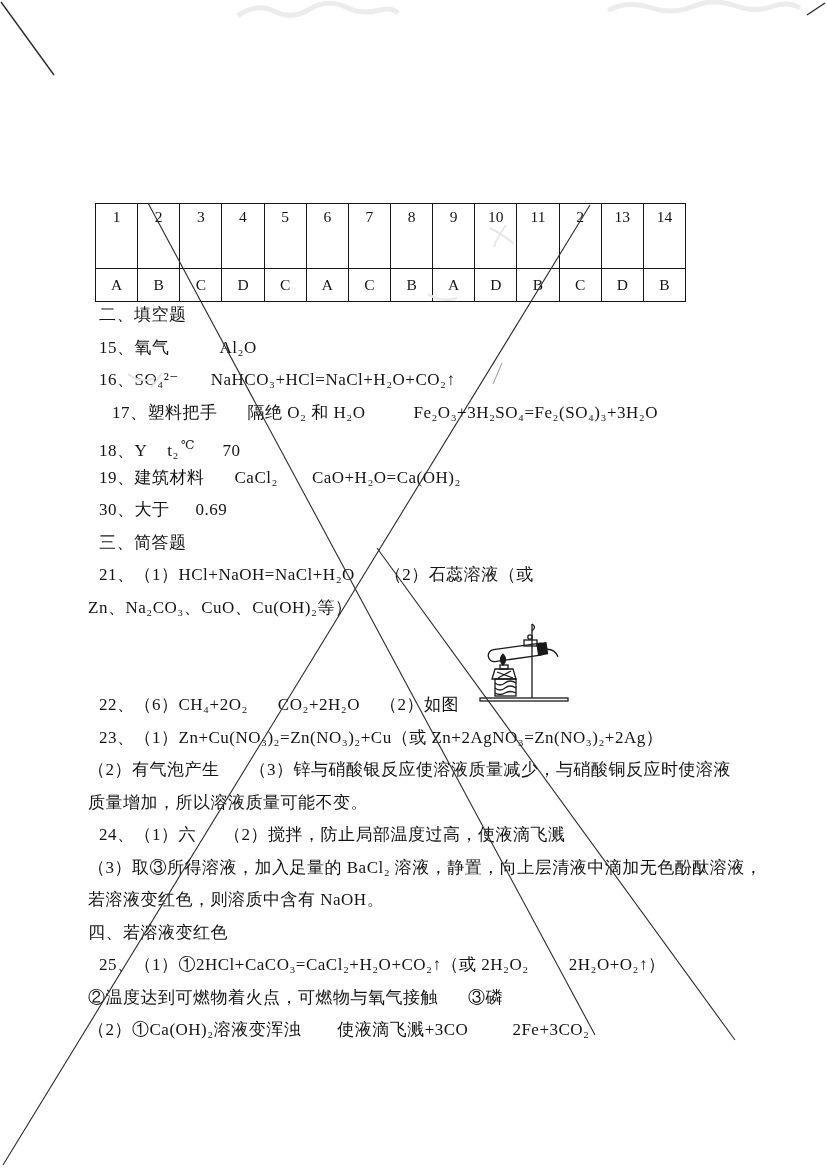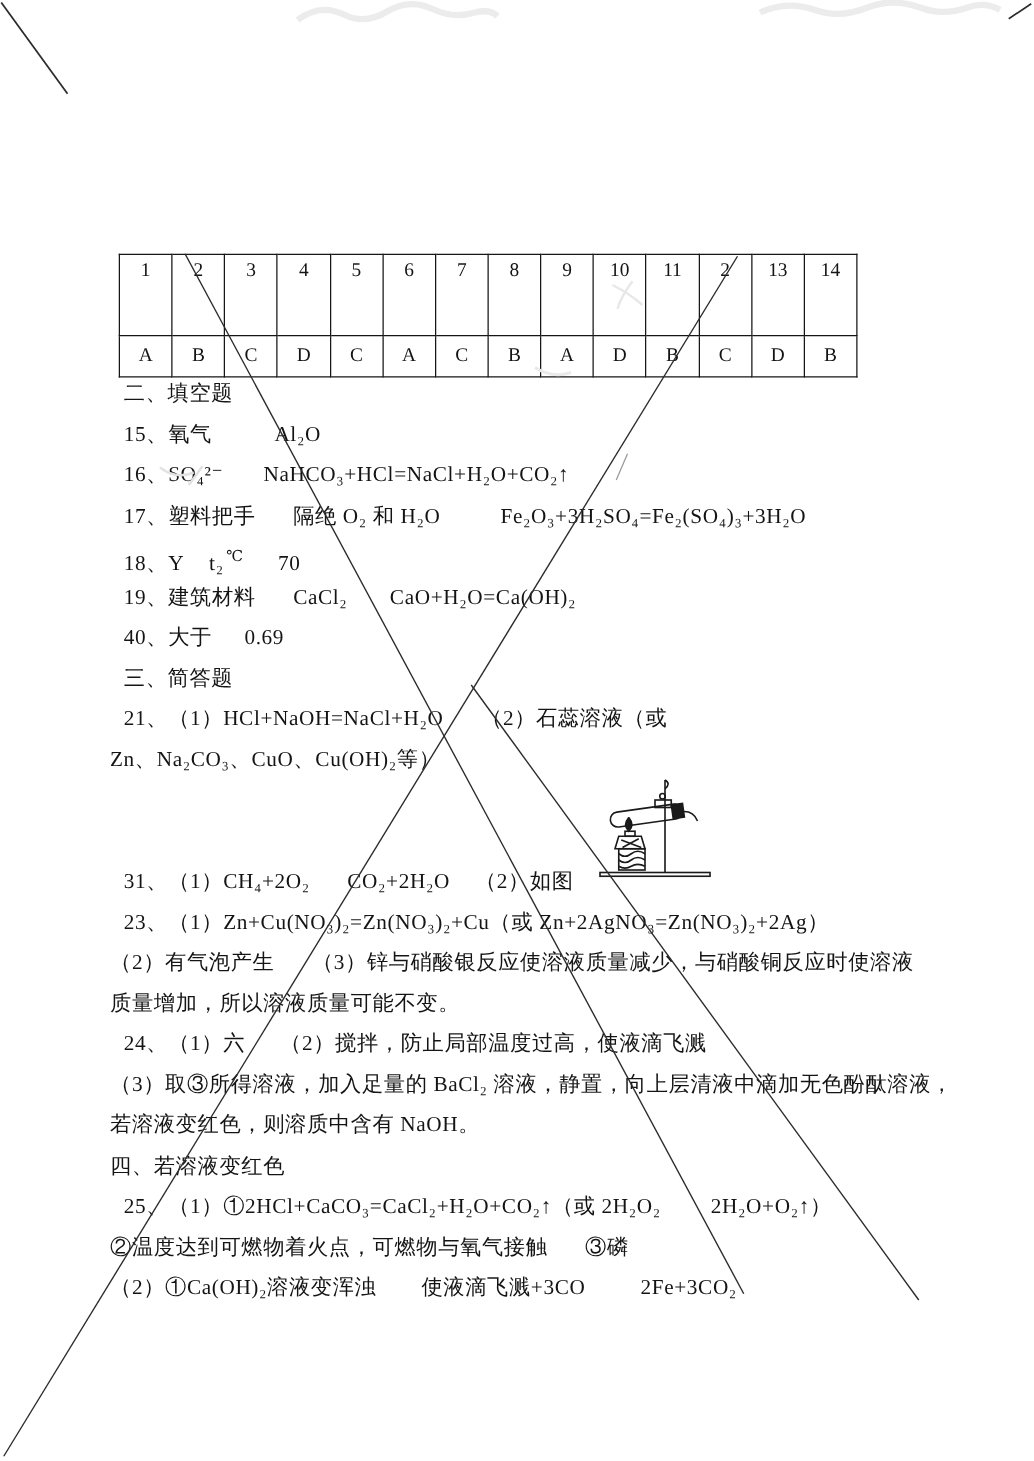--- a/index.html
+++ b/index.html
@@ -66,28 +66,28 @@
           <td>D</td>
           <td>B</td>
         </tr>
     </tbody>
   </table>
 
   <div class="lines">
       <div class="line " style="top: 303px;"><span class="seg" style="margin-left: 0px;">二、填空题</span></div>
       <div class="line " style="top: 335.5px;"><span class="seg" style="margin-left: 0px;">15、氧气</span><span class="seg" style="margin-left: 50px;">Al₂O</span></div>
       <div class="line " style="top: 368px;"><span class="seg" style="margin-left: 0px;">16、SO₄²⁻</span><span class="seg" style="margin-left: 32px;">NaHCO₃+HCl=NaCl+H₂O+CO₂↑</span></div>
-      <div class="line " style="top: 400.5px;"><span class="seg" style="margin-left: 0px;">17、塑料把手</span><span class="seg" style="margin-left: 30px;">隔绝 O₂ 和 H₂O</span><span class="seg" style="margin-left: 48px;">Fe₂O₃+3H₂SO₄=Fe₂(SO₄)₃+3H₂O</span></div>
+      <div class="line " style="top: 400.5px;"><span class="seg" style="margin-left: 13px;">17、塑料把手</span><span class="seg" style="margin-left: 30px;">隔绝 O₂ 和 H₂O</span><span class="seg" style="margin-left: 48px;">Fe₂O₃+3H₂SO₄=Fe₂(SO₄)₃+3H₂O</span></div>
       <div class="line " style="top: 433px;"><span class="seg" style="margin-left: 0px;">18、Y</span><span class="seg" style="margin-left: 20px; font-family: Liberation Serif, serif;">t₂</span><span class="seg sup" style="margin-left: 2px;">℃</span><span class="seg" style="margin-left: 28px;">70</span></div>
       <div class="line " style="top: 465.5px;"><span class="seg" style="margin-left: 0px;">19、建筑材料</span><span class="seg" style="margin-left: 30px;">CaCl₂</span><span class="seg" style="margin-left: 34px;">CaO+H₂O=Ca(OH)₂</span></div>
-      <div class="line " style="top: 498px;"><span class="seg" style="margin-left: 0px;">40、大于</span><span class="seg" style="margin-left: 26px;">0.69</span></div>
+      <div class="line " style="top: 498px;"><span class="seg" style="margin-left: 0px;">30、大于</span><span class="seg" style="margin-left: 26px;">0.69</span></div>
       <div class="line " style="top: 530.5px;"><span class="seg" style="margin-left: 0px; text-align: center;">三、简答题</span></div>
       <div class="line " style="top: 563px;"><span class="seg" style="margin-left: 0px;">21、（1）HCl+NaOH=NaCl+H₂O</span><span class="seg" style="margin-left: 30px;">（2）石蕊溶液（或</span></div>
       <div class="line cont" style="top: 595.5px;"><span class="seg" style="margin-left: 0px;">Zn、Na₂CO₃、CuO、Cu(OH)₂等）</span></div>
-      <div class="line " style="top: 693px;"><span class="seg" style="margin-left: 0px;">31、（1）CH₄+2O₂</span><span class="seg" style="margin-left: 30px;">CO₂+2H₂O</span><span class="seg" style="margin-left: 20px;">（2）如图</span></div>
+      <div class="line " style="top: 693px;"><span class="seg" style="margin-left: 0px;">22、（6）CH₄+2O₂</span><span class="seg" style="margin-left: 30px;">CO₂+2H₂O</span><span class="seg" style="margin-left: 20px;">（2）如图</span></div>
       <div class="line " style="top: 725.5px;"><span class="seg" style="margin-left: 0px;">23、（1）Zn+Cu(NO₃)₂=Zn(NO₃)₂+Cu（或 Zn+2AgNO₃=Zn(NO₃)₂+2Ag）</span></div>
       <div class="line cont" style="top: 758px;"><span class="seg" style="margin-left: 0px;">（2）有气泡产生</span><span class="seg" style="margin-left: 30px;">（3）锌与硝酸银反应使溶液质量减少，与硝酸铜反应时使溶液</span></div>
       <div class="line cont" style="top: 790.5px;"><span class="seg" style="margin-left: 0px;">质量增加，所以溶液质量可能不变。</span></div>
       <div class="line " style="top: 823px;"><span class="seg" style="margin-left: 0px;">24、（1）六</span><span class="seg" style="margin-left: 28px;">（2）搅拌，防止局部温度过高，使液滴飞溅</span></div>
       <div class="line cont" style="top: 855.5px;"><span class="seg" style="margin-left: 0px;">（3）取③所得溶液，加入足量的 BaCl₂ 溶液，静置，向上层清液中滴加无色酚酞溶液，</span></div>
       <div class="line cont" style="top: 888px;"><span class="seg" style="margin-left: 0px;">若溶液变红色，则溶质中含有 NaOH。</span></div>
       <div class="line cont" style="top: 920.5px;"><span class="seg" style="margin-left: 0px;">四、若溶液变红色</span></div>
       <div class="line " style="top: 953px;"><span class="seg" style="margin-left: 0px;">25、（1）①2HCl+CaCO₃=CaCl₂+H₂O+CO₂↑（或 2H₂O₂</span><span class="seg" style="margin-left: 40px;">2H₂O+O₂↑）</span></div>
       <div class="line cont" style="top: 985.5px;"><span class="seg" style="margin-left: 0px;">②温度达到可燃物着火点，可燃物与氧气接触</span><span class="seg" style="margin-left: 30px;">③磷</span></div>
       <div class="line cont" style="top: 1018px;"><span class="seg" style="margin-left: 0px;">（2）①Ca(OH)₂溶液变浑浊</span><span class="seg" style="margin-left: 36px;">使液滴飞溅+3CO</span><span class="seg" style="margin-left: 44px;">2Fe+3CO₂</span></div>

